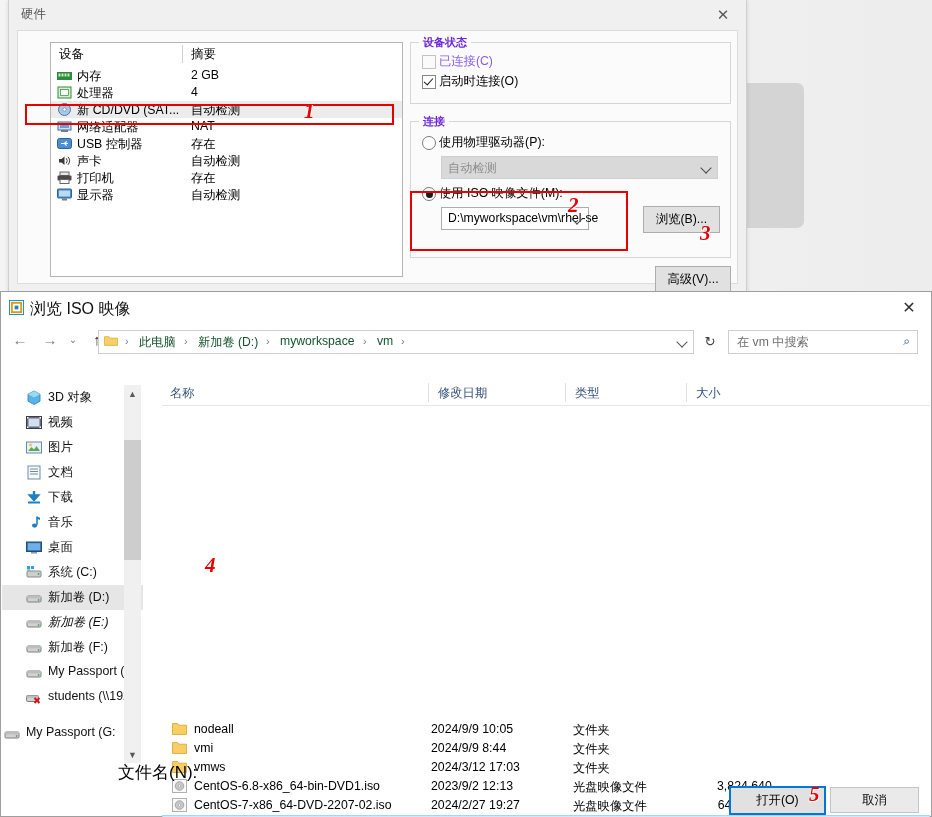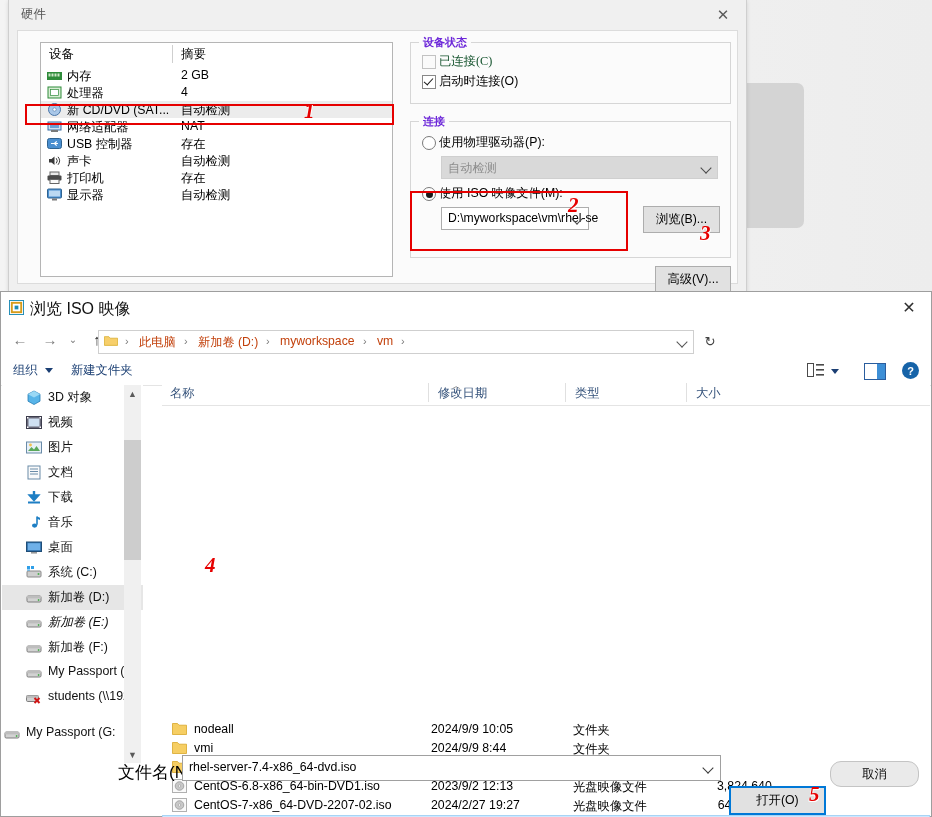--- a/index.html
+++ b/index.html
@@ -23,21 +23,21 @@
     background:#f0f0f0;border:1px solid #cfcfcf;border-top:none;
     box-shadow:0 1px 4px rgba(0,0,0,.12);}
   .hw-titlebar{position:absolute;left:0;top:0;width:737px;height:30px;background:#f0f0f0;}
   .hw-title{position:absolute;left:12px;top:6px;font-size:12.5px;color:#555;}
   .hw-close{position:absolute;right:6px;top:2px;width:34px;height:26px;
     display:flex;align-items:center;justify-content:center;color:#5a5a5a;font-size:15px;}
   .hw-body{position:absolute;left:8px;top:30px;width:719px;height:252px;
     background:#fbfbfb;border:1px solid #dcdcdc;}
 
   
-  .dev-list{position:absolute;left:22px;top:11px;width:351px;height:233px;
+  .dev-list{position:absolute;left:32px;top:11px;width:351px;height:233px;
     background:#ffffff;border:1px solid #b5b5b5;}
   .dev-hdr{position:absolute;left:0;top:0;width:100%;height:22px;background:#fff;}
   .dev-hdr .c1{position:absolute;left:8px;top:3px;font-size:12.5px;}
   .dev-hdr .c2{position:absolute;left:140px;top:3px;font-size:12.5px;}
   .dev-hdr .sep{position:absolute;left:131px;top:2px;width:1px;height:18px;background:#cfcfcf;}
   .dev-row{position:absolute;left:0;width:351px;height:17px;}
   .dev-row .nm{position:absolute;left:26px;top:1px;font-size:12.3px;white-space:nowrap;}
   .dev-row .sm{position:absolute;left:140px;top:1px;font-size:12.3px;white-space:nowrap;text-align:right;}
   .dev-row.sel{background:#ececec;}
   .dico{position:absolute;left:6px;top:2px;width:15px;height:13px;}
@@ -46,21 +46,21 @@
   .grp{position:absolute;border:1px solid #d6d6d6;}
   .grp-cap{position:absolute;top:-8px;left:8px;background:#fbfbfb;padding:0 4px;font-size:11px;color:#6d28d9;font-weight:bold;}
   .chk{position:absolute;width:12px;height:12px;border:1px solid #888;background:#fff;}
   .chk.dis{border-color:#c2c2c2;background:#fafafa;}
   .chk.on:after{content:"";position:absolute;left:3px;top:0px;width:4px;height:8px;
     border:solid #1a1a1a;border-width:0 1.6px 1.6px 0;transform:rotate(42deg);}
   .rad{position:absolute;width:12px;height:12px;border:1px solid #7a7a7a;border-radius:50%;background:#fff;}
   .rad.on:after{content:"";position:absolute;left:2.5px;top:2.5px;width:7px;height:7px;
     border-radius:50%;background:#1a1a1a;}
   .lbl{position:absolute;font-size:12.3px;white-space:nowrap;}
-  .lbl.dis{color:#14532d;font-family:Liberation Serif, serif;}
+  .lbl.dis{color:#8b5cf6;}
   .combo{position:absolute;height:21px;border:1px solid #adadad;background:#fff;}
   .combo.dis{background:#d9d9d9;border-color:#cfcfcf;}
   .combo .txt{position:absolute;left:6px;top:3px;font-size:12.2px;white-space:nowrap;overflow:hidden;}
   .combo.dis .txt{color:#8d8d8d;}
   .combo .arw{position:absolute;right:7px;top:7px;width:7px;height:7px;
     border:solid #4a4a4a;border-width:0 1.3px 1.3px 0;transform:rotate(45deg);}
   .btn{position:absolute;height:25px;background:#e1e1e1;border:1px solid #adadad;
     display:flex;align-items:center;justify-content:center;font-size:12.3px;color:#000;}
 
   
@@ -77,21 +77,21 @@
   .fb-ttxt{position:absolute;left:29px;top:7px;font-size:16px;color:#111;}
   .fb-close{position:absolute;right:0px;top:0px;width:44px;height:30px;
     display:flex;align-items:center;justify-content:center;color:#303030;font-size:16px;}
 
   .navbar{position:absolute;left:0;top:31px;width:930px;height:32px;}
   .navbtn{position:absolute;top:4px;width:26px;height:24px;display:flex;align-items:center;
     justify-content:center;color:#7a7a7a;font-size:15px;}
   .navbtn.en{color:#2a2a2a;}
   .addrbar{position:absolute;left:97px;top:38px;width:594px;height:22px;
     border:1px solid #cfcfcf;background:#fff;}
-  .crumb{position:absolute;top:3px;font-size:12.2px;color:#c2410c;white-space:nowrap;}
+  .crumb{position:absolute;top:3px;font-size:12.2px;color:#14532d;white-space:nowrap;}
   .crsep{position:absolute;top:4px;font-size:11px;color:#7a7a7a;}
   .folderico{position:absolute;left:5px;top:4px;width:14px;height:12px;}
   .addr-arw{position:absolute;right:7px;top:7px;width:7px;height:7px;
     border:solid #555;border-width:0 1.2px 1.2px 0;transform:rotate(45deg);}
   .refresh{position:absolute;left:698px;top:38px;width:22px;height:22px;
     display:flex;align-items:center;justify-content:center;font-size:13px;color:#444;}
   .searchbox{position:absolute;left:727px;top:38px;width:188px;height:22px;
     border:1px solid #cfcfcf;background:#fff;}
   .searchbox .ph{position:absolute;left:8px;top:3px;font-size:12.2px;color:#6e6e6e;}
   .searchbox .mag{position:absolute;right:7px;top:3px;font-size:12px;color:#2a5d9e;}
@@ -315,35 +315,25 @@
           <span class="crumb" style="left: 181px;">myworkspace</span>
           <span class="crsep" style="left: 264px;">›</span>
           <span class="crumb" style="left: 278px;">vm</span>
           <span class="crsep" style="left: 302px;">›</span>
         </div>
       <div class="addr-arw"></div>
     </div>
 
     <div class="refresh">↻</div>
 
-
-    <div class="toolbar">
-      <div class="tb-item" style="left:12px;">组织</div>
-      <div class="tb-caret" style="left:44px;"></div>
-      <div class="tb-item" style="left:70px;">新建文件夹</div>
-      <svg class="tb-view" viewBox="0 0 18 14">
-        <rect x="0.5" y="0.5" width="6" height="13" fill="none" stroke="#4a4a4a"></rect>
-        <rect x="9" y="1" width="8" height="1.6" fill="#4a4a4a"></rect>
-        <rect x="9" y="6" width="8" height="1.6" fill="#4a4a4a"></rect>
-        <rect x="9" y="11" width="8" height="1.6" fill="#4a4a4a"></rect>
-      </svg>
-      <div class="tb-view-caret"></div>
-      <div class="tb-pane"></div>
-      <div class="tb-help">?</div>
-    </div>
+    <div class="searchbox">
+      <div class="ph">在 vm 中搜索</div>
+      <div class="mag">⌕</div>
+    </div>
+
 
     <div class="sidebar">
       <div id="sbitems">
           <div class="sb-item" style="top: 0px;">
             <svg class="sb-ico" viewBox="0 0 16 15">
               <path d="M8 1l6 3.2v7L8 14.5 2 11.2v-7z" fill="#58b4e8" stroke="#2a7fb5" stroke-width="0.8"></path>
               <path d="M8 1l6 3.2L8 7.6 2 4.2z" fill="#9ad8f5"></path>
             </svg>
             <span class="sb-txt">3D 对象</span>
           </div>
@@ -524,23 +514,19 @@
           <span class="fr-dt">2024/2/27 19:27</span>
           <span class="fr-ty">光盘映像文件</span>
           <span class="fr-sz" style="left:510px">641,280 KB</span>
         </div>
         <div class="frow sel" style="top: 523px;"></div>
       </div>
 
     <div class="rednum" style="left:204px;top:261px;">4</div>
 
     <div class="fn-label" style="top:469px;">文件名(N):</div>
-    <div class="fn-input" style="top:463px;">
-      <div class="v">rhel-server-7.4-x86_64-dvd.iso</div>
-      <div class="arw"></div>
-    </div>
     <div class="openbtn" style="top:494px;">打开(O)</div>
-    <div class="cancelbtn" style="top:469px;border-radius:11px;">取消</div>
+    <div class="cancelbtn" style="top:495px;">取消</div>
     <div class="rednum" style="left:808px;top:490px;">5</div>
 
   </div>
 
 </div>
 
 </body></html>

